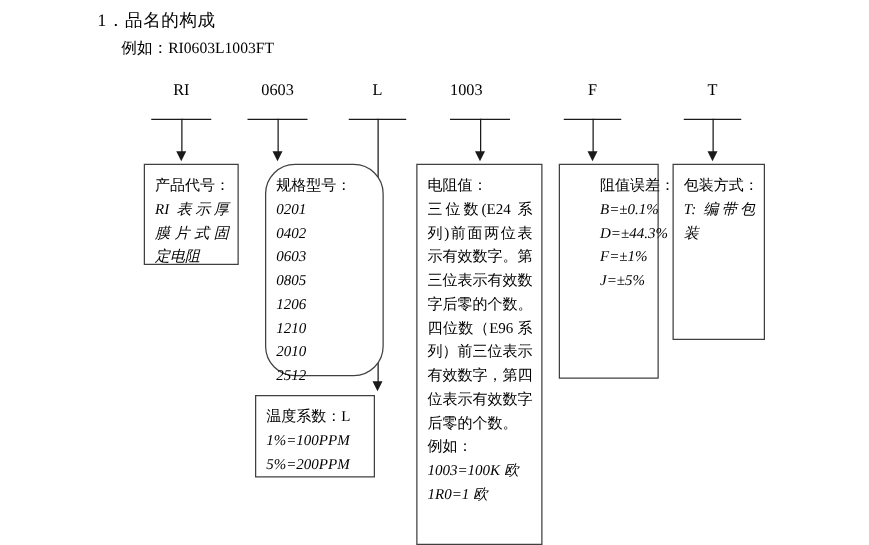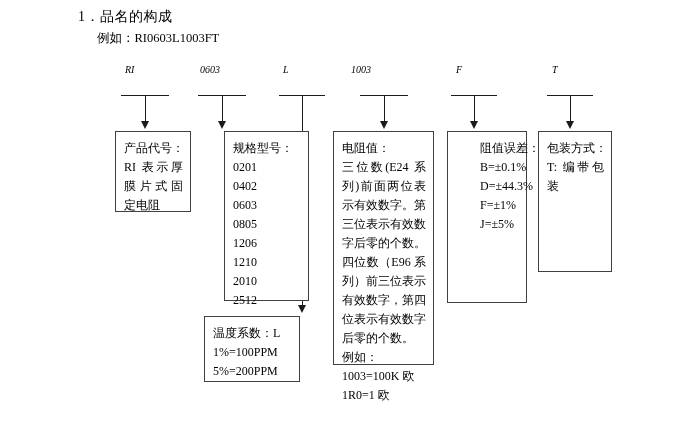--- a/index.html
+++ b/index.html
@@ -39,23 +39,23 @@
     top: 30px;
     font-size: 12.5px;
     white-space: nowrap;
     text-align: center;
   }
 
   
   .code-label {
     position: absolute;
     top: 64px;
-    font-size: 10px;
+    font-size: 13px;
+    text-align: center;
     white-space: nowrap;
-    font-style: italic;
   }
 
   
   .conn-bar {
     position: absolute;
     height: 0;
     border-top: 1.6px solid #1a1a1a;
   }
   .conn-stem {
     position: absolute;
@@ -76,20 +76,21 @@
     position: absolute;
     border: 1.2px solid #404040;
     box-sizing: border-box;
     background: #ffffff;
     padding: 7px 7px 4px 8px;
     font-size: 12px;
     line-height: 19px;
   }
   .desc-box .line {
     white-space: nowrap;
+    font-style: italic;
   }
   .desc-box .line.justify {
     white-space: normal;
     text-align: justify;
     text-align-last: justify;
   }
   .desc-box .para {
     text-align: justify;
     white-space: normal;
   }
@@ -136,39 +137,39 @@
   <div class="conn-stem" style="left:570px; top:95px; height:27px;"></div>
   <div class="arrow-head" style="left:566px; top:121px;"></div>
 
   <div class="desc-box" style="left:115px; top:131px; width:76px; height:81px;">
     <div class="head">产品代号：</div>
     <div class="line justify">RI 表示厚</div>
     <div class="line justify">膜片式固</div>
     <div class="line">定电阻</div>
   </div>
 
-  <div class="desc-box" style="left:224px; top:131px; width:85px; height:170px;">
+  <div class="desc-box" style="left:212px; top:131px; width:95px; height:170px;border-radius:24px;">
     <div class="head">规格型号：</div>
     <div class="line">0201</div>
     <div class="line">0402</div>
     <div class="line">0603</div>
     <div class="line">0805</div>
     <div class="line">1206</div>
     <div class="line">1210</div>
     <div class="line">2010</div>
     <div class="line">2512</div>
   </div>
 
   <div class="desc-box" style="left:204px; top:316px; width:96px; height:66px;">
     <div class="head">温度系数：L</div>
     <div class="line">1%=100PPM</div>
     <div class="line">5%=200PPM</div>
   </div>
 
-  <div class="desc-box" style="left:333px; top:131px; width:101px; height:234px;">
+  <div class="desc-box" style="left:333px; top:131px; width:101px; height:305px;">
     <div class="head">电阻值：</div>
     <div class="para">三位数(E24 系列)前面两位表示有效数字。第三位表示有效数字后零的个数。</div>
     <div class="para">四位数（E96 系列）前三位表示有效数字，第四位表示有效数字后零的个数。</div>
     <div class="head">例如：</div>
     <div class="line">1003=100K 欧</div>
     <div class="line">1R0=1 欧</div>
   </div>
 
   <div class="desc-box" style="left:447px; top:131px; width:80px; height:172px;padding-left:32px;">
     <div class="head">阻值误差：</div>

